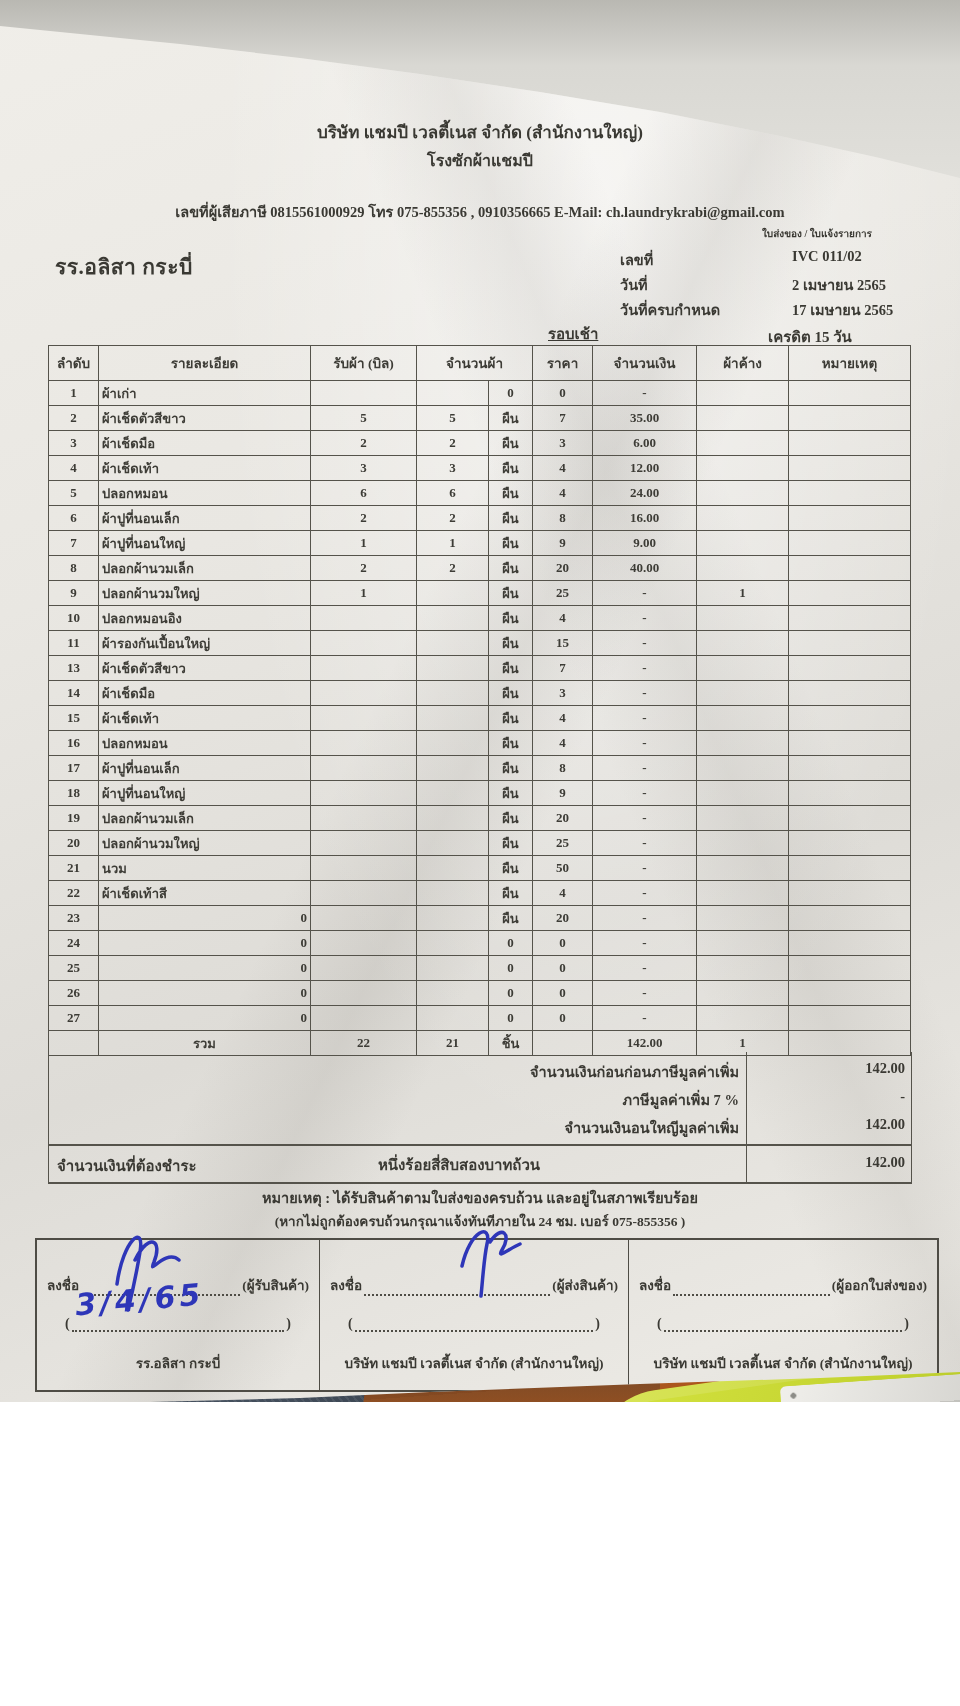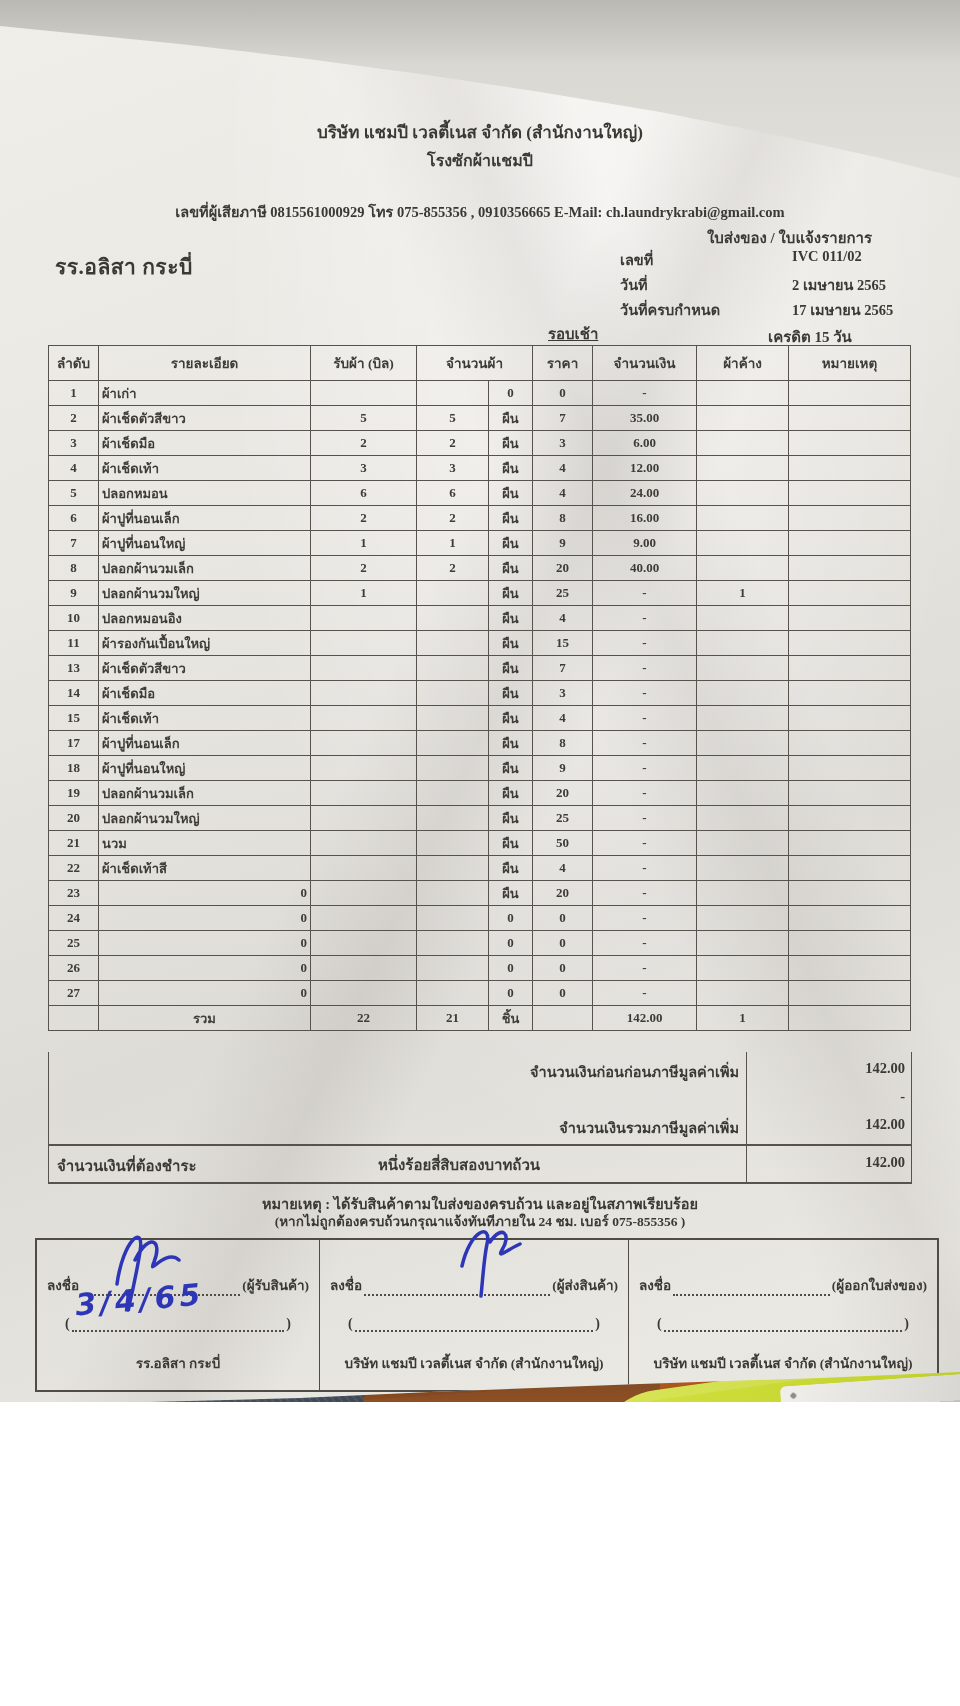--- a/index.html
+++ b/index.html
@@ -57,21 +57,21 @@
       linear-gradient(160deg,#f0eee9 0%, #e9e7e2 30%, #dedcd7 55%, #eae8e3 78%, #d8d6d1 100%);
     color:#3a3933;
   }
   .abs{position:absolute;}
   .ctr{width:100%;text-align:center;}
   .b{font-weight:bold;}
   .hl1{top:118px;font-size:17px;}
   .hl2{top:148px;font-size:16px;}
   .hl3{top:176px;font-size:15px;}
   .hl4{top:200px;font-size:14.5px;}
-  .doctype{top:226px;right:88px;font-size:15px;}
+  .doctype{top:226px;right:88px;font-size:10px;}
   .customer{top:250px;left:55px;font-size:21px;letter-spacing:.5px;}
   .meta-row{position:absolute;left:620px;width:300px;font-size:14.5px;display:flex;}
   .meta-label{width:152px;}
   .meta-value{margin-left:20px;}
   .round{top:322px;left:548px;font-size:15px;text-decoration:underline;}
   .credit{top:325px;left:768px;font-size:15px;}
 
   
   table.inv{position:absolute;left:48px;top:345px;width:862px;border-collapse:collapse;table-layout:fixed;
     font-size:13px;font-weight:bold;color:#3d3c36;}
@@ -87,21 +87,21 @@
   .sumbox .divider{position:absolute;left:697px;top:0;width:0;height:100%;border-left:1px solid #55534b;}
   .sumline{position:absolute;width:690px;text-align:right;font-size:14.5px;font-weight:bold;}
   .sumval{position:absolute;right:6px;width:150px;text-align:right;font-size:14.5px;font-weight:bold;}
   .payrow{position:absolute;left:48px;top:1144px;width:862px;height:36px;
     border-top:2px solid #55534b;border-bottom:2px solid #55534b;
     border-left:1px solid #55534b;border-right:1px solid #55534b;}
   .payrow .divider{position:absolute;left:697px;top:0;width:0;height:100%;border-left:1px solid #55534b;}
   .paylabel{position:absolute;left:8px;top:8px;font-size:15px;font-weight:bold;}
   .paywords{position:absolute;left:200px;top:7px;width:420px;text-align:center;font-size:15px;font-weight:bold;}
   .payval{position:absolute;right:6px;top:8px;width:150px;text-align:right;font-size:14.5px;font-weight:bold;}
-  .note1{top:1186px;font-size:14.5px;margin-top:6px;}
+  .note1{top:1186px;font-size:14.5px;}
   .note2{top:1210px;font-size:13.5px;}
 
   
   .sigrow{position:absolute;left:35px;top:1238px;width:900px;height:150px;display:flex;
     border:2px solid #4e4c45;background:rgba(255,255,255,.0);}
   .sigbox{position:relative;flex:1;border-left:1px solid #4e4c45;font-size:13.5px;font-weight:bold;}
   .sigbox:first-child{border-left:none;flex:0 0 282px;}
   .sigline{position:absolute;left:10px;right:10px;top:26px;display:flex;align-items:flex-end;margin-top:8px;}
   .dots{flex:1;border-bottom:2px dotted #4e4c45;height:12px;margin:0 2px;}
   .nameline{position:absolute;left:28px;right:28px;top:76px;display:flex;align-items:flex-end;font-size:14px;}
@@ -398,20 +398,36 @@
             </td>
             <td class="c"></td>
             <td class="c"></td>
             <td class="c">ผืน</td>
             <td class="c">4</td>
             <td class="c">-</td>
             <td class="c"></td>
             <td class="l"></td>
           </tr>
           <tr>
+            <td class="c">16</td>
+            <td class="l">
+              <span class="desc-flex">
+                <span>ปลอกหมอน</span>
+                <span></span>
+              </span>
+            </td>
+            <td class="c"></td>
+            <td class="c"></td>
+            <td class="c">ผืน</td>
+            <td class="c">4</td>
+            <td class="c">-</td>
+            <td class="c"></td>
+            <td class="l"></td>
+          </tr>
+          <tr>
             <td class="c">17</td>
             <td class="l">
               <span class="desc-flex">
                 <span>ผ้าปูที่นอนเล็ก</span>
                 <span></span>
               </span>
             </td>
             <td class="c"></td>
             <td class="c"></td>
             <td class="c">ผืน</td>
@@ -593,22 +609,23 @@
           <td class="c">1</td>
           <td></td>
         </tr>
       </tfoot>
     </table>
 
     <div class="sumbox">
       <div class="divider"></div>
       <div class="sumline" style="top:8px;">จำนวนเงินก่อนก่อนภาษีมูลค่าเพิ่ม</div>
       <div class="sumval" style="top:8px;">142.00</div>
+      <div class="sumline" style="top:36px;">ภาษีมูลค่าเพิ่ม 7 %</div>
       <div class="sumval" style="top:36px;">-</div>
-      <div class="sumline" style="top:64px;">จำนวนเงินรวมภาษีมูลค่าเพิ่ม</div>
+      <div class="sumline" style="top:64px;">จำนวนเงินอนใหญีมูลค่าเพิ่ม</div>
       <div class="sumval" style="top:64px;">142.00</div>
     </div>
     <div class="payrow">
       <div class="divider"></div>
       <div class="paylabel">จำนวนเงินที่ต้องชำระ</div>
       <div class="paywords">หนึ่งร้อยสี่สิบสองบาทถ้วน</div>
       <div class="payval">142.00</div>
     </div>
 
     <div class="abs ctr b note1">หมายเหตุ : ได้รับสินค้าตามใบส่งของครบถ้วน และอยู่ในสภาพเรียบร้อย</div>

